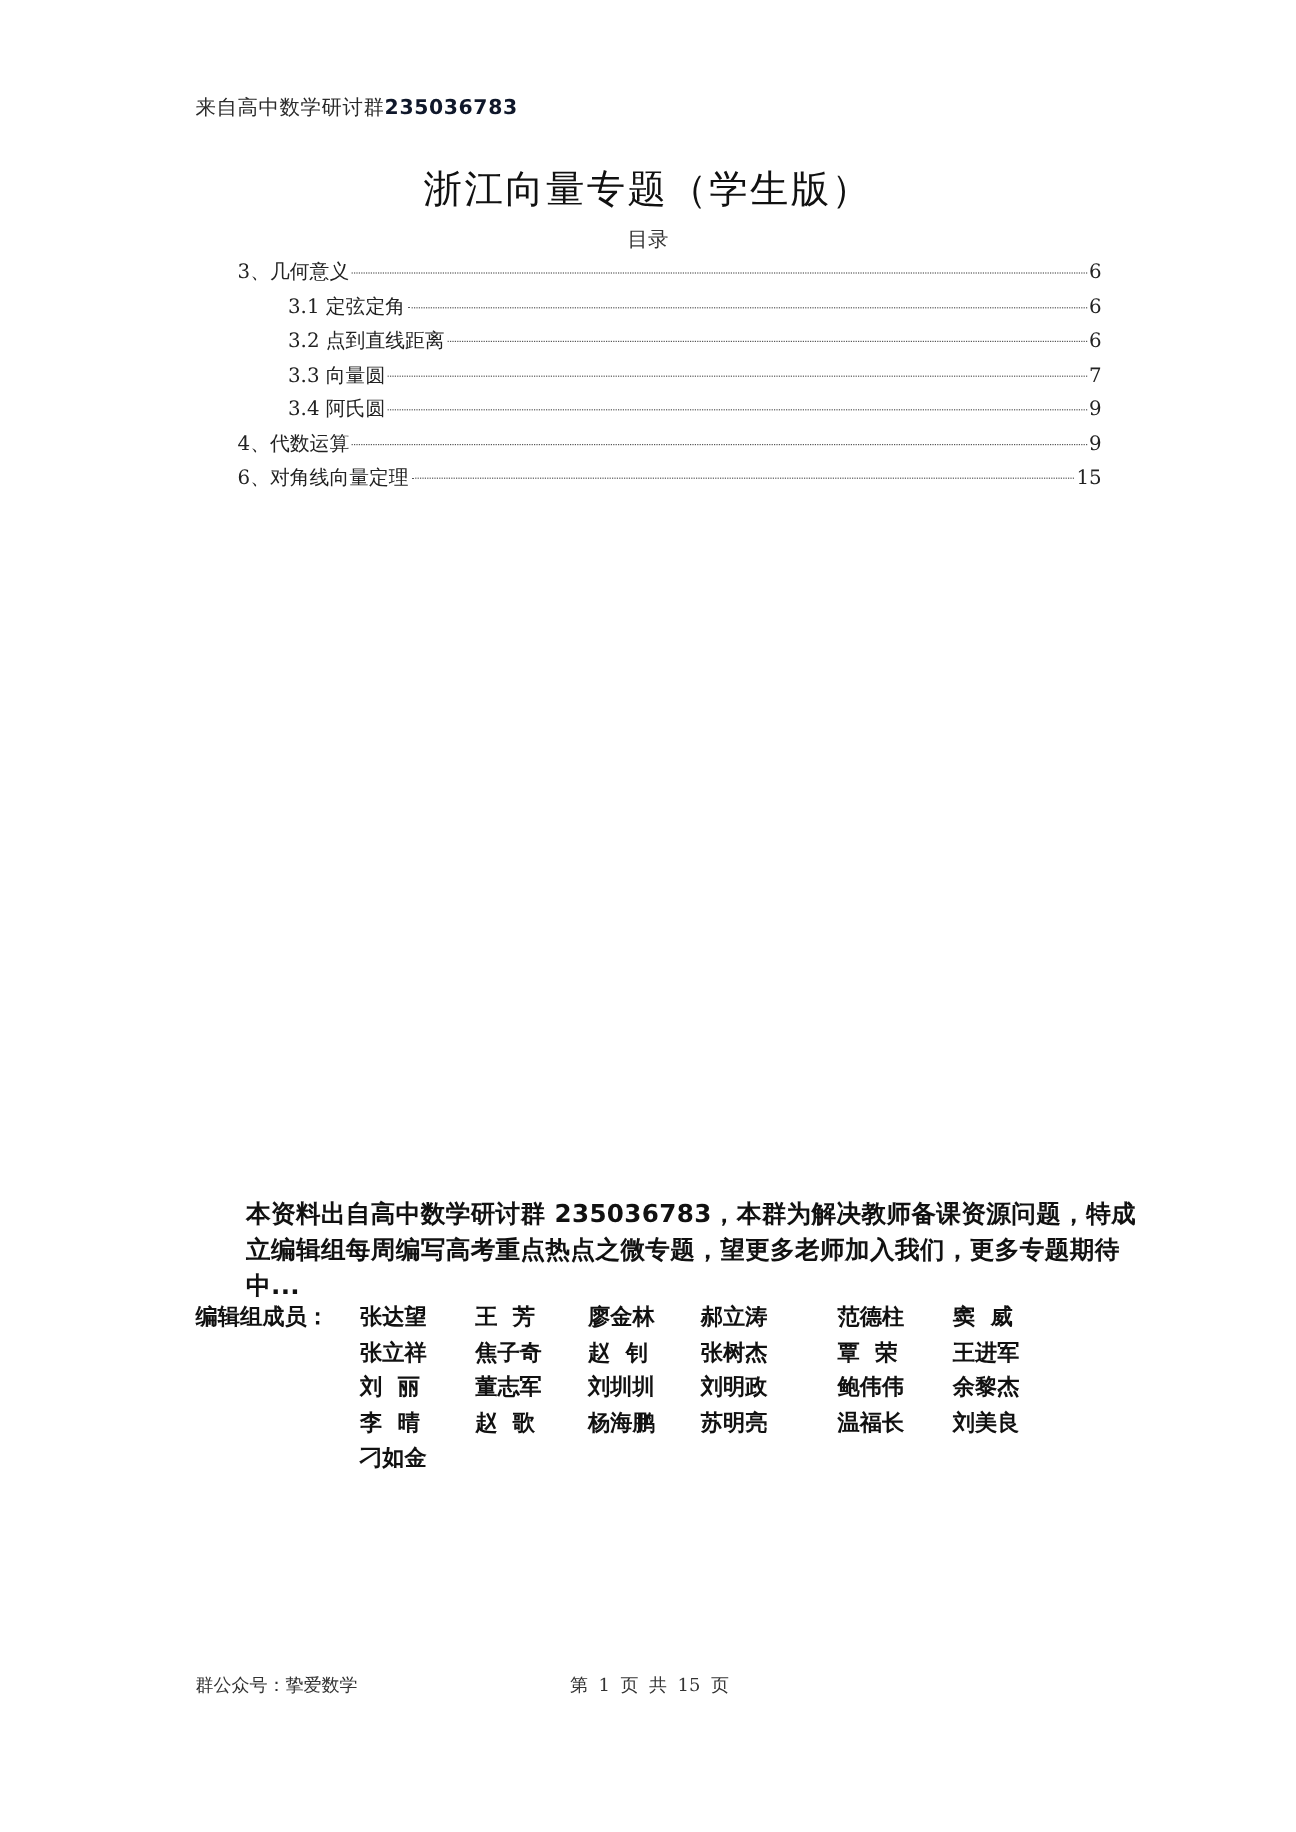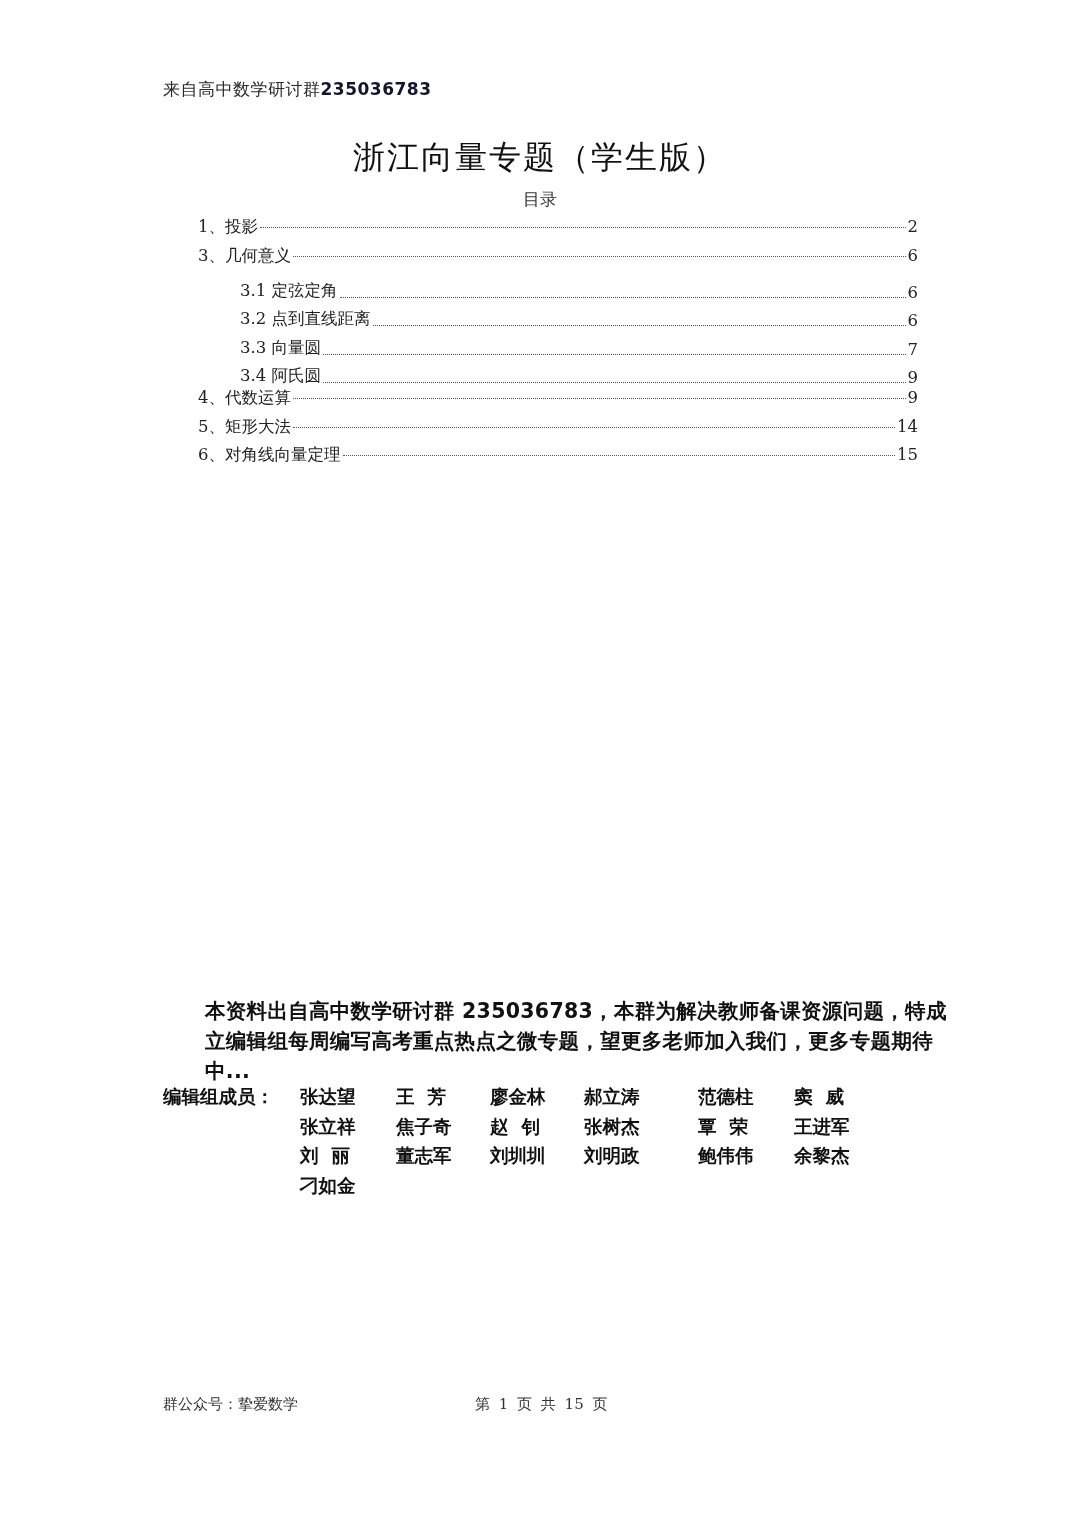--- a/index.html
+++ b/index.html
@@ -57,21 +57,20 @@
     }
     .toc-item {
       display: flex;
       align-items: baseline;
       height: 28.5px;
       font-size: 16.5px;
       color: #222;
     }
     .toc-item.sub {
       padding-left: 42px;
-      align-items: flex-end;
     }
     .toc-item .label {
       white-space: nowrap;
     }
     .toc-item .leader {
       flex: 1;
       border-bottom: 1.5px dotted #555;
       margin: 0 2px;
       transform: translateY(-4px);
     }
@@ -161,25 +160,20 @@
 <div class="header-note">
   <span>来自高中数学研讨群</span><span class="num">235036783</span>
 </div>
 
 <div class="doc-title">浙江向量专题（学生版）</div>
 
 <div class="toc-heading">目录</div>
 
 <div class="toc" id="toc">
   <div class="toc-item">
-    <span class="label">1、投影</span>
-    <span class="leader"></span>
-    <span class="page">2</span>
-  </div>
-  <div class="toc-item">
     <span class="label">3、几何意义</span>
     <span class="leader"></span>
     <span class="page">6</span>
   </div>
   <div class="toc-item sub">
     <span class="label">3.1 定弦定角</span>
     <span class="leader"></span>
     <span class="page">6</span>
   </div>
   <div class="toc-item sub">
@@ -194,25 +188,20 @@
   </div>
   <div class="toc-item sub">
     <span class="label">3.4 阿氏圆</span>
     <span class="leader"></span>
     <span class="page">9</span>
   </div>
   <div class="toc-item">
     <span class="label">4、代数运算</span>
     <span class="leader"></span>
     <span class="page">9</span>
-  </div>
-  <div class="toc-item">
-    <span class="label">5、矩形大法</span>
-    <span class="leader"></span>
-    <span class="page">14</span>
   </div>
   <div class="toc-item">
     <span class="label">6、对角线向量定理</span>
     <span class="leader"></span>
     <span class="page">15</span>
   </div>
 </div>
 
 <div class="notice">本资料出自高中数学研讨群 235036783，本群为解决教师备课资源问题，特成立编辑组每周编写高考重点热点之微专题，望更多老师加入我们，更多专题期待中...</div>
 
@@ -235,20 +224,28 @@
       <span class="name" style="left:398px">覃  荣</span>
       <span class="name" style="left:494px">王进军</span>
     </div>
     <div class="row">
       <span class="name" style="left:0px">刘  丽</span>
       <span class="name" style="left:96px">董志军</span>
       <span class="name" style="left:190px">刘圳圳</span>
       <span class="name" style="left:284px">刘明政</span>
       <span class="name" style="left:398px">鲍伟伟</span>
       <span class="name" style="left:494px">余黎杰</span>
+    </div>
+    <div class="row">
+      <span class="name" style="left:0px">李  晴</span>
+      <span class="name" style="left:96px">赵  歌</span>
+      <span class="name" style="left:190px">杨海鹏</span>
+      <span class="name" style="left:284px">苏明亮</span>
+      <span class="name" style="left:398px">温福长</span>
+      <span class="name" style="left:494px">刘美良</span>
     </div>
     <div class="row">
       <span class="name" style="left:0px">刁如金</span>
     </div>
   </div>
 </div>
 
 <div class="footer-left">群公众号：挚爱数学</div>
 <div class="footer-center">第 1 页 共 15 页</div>
 

